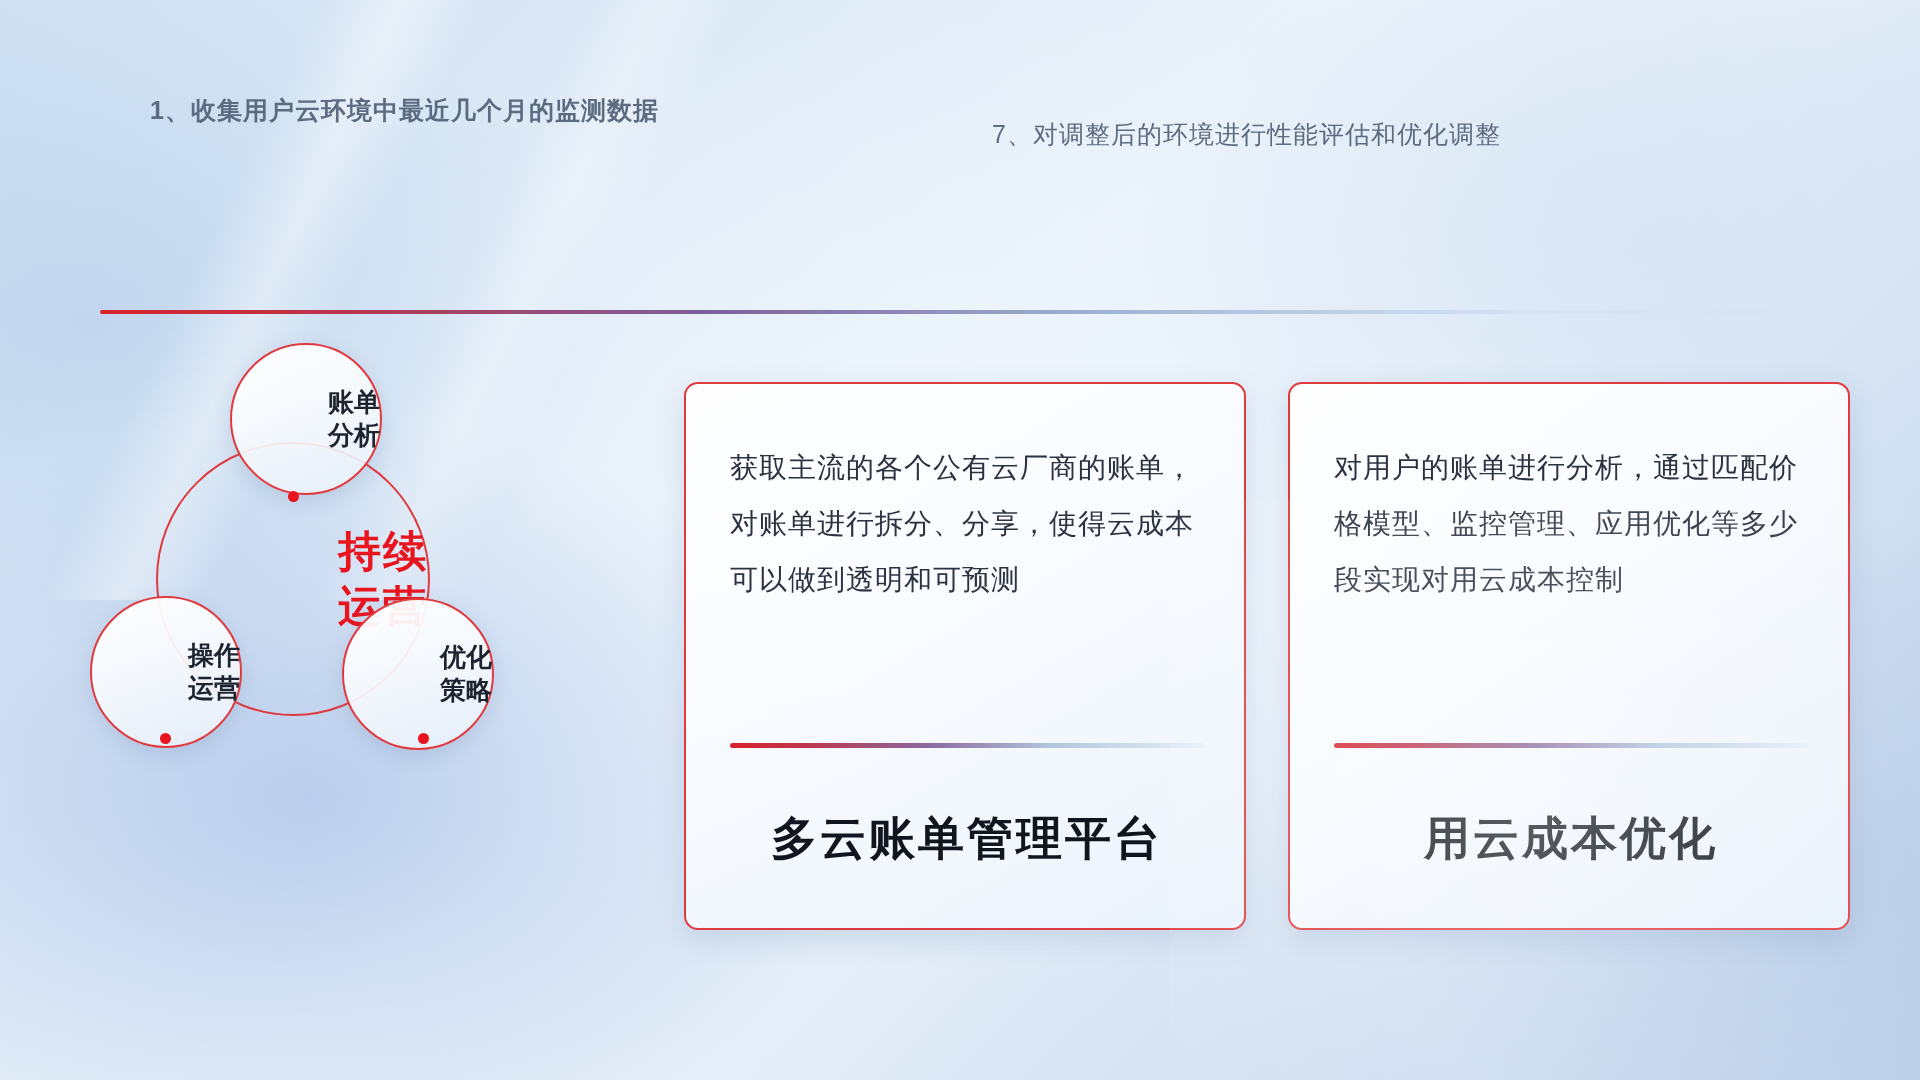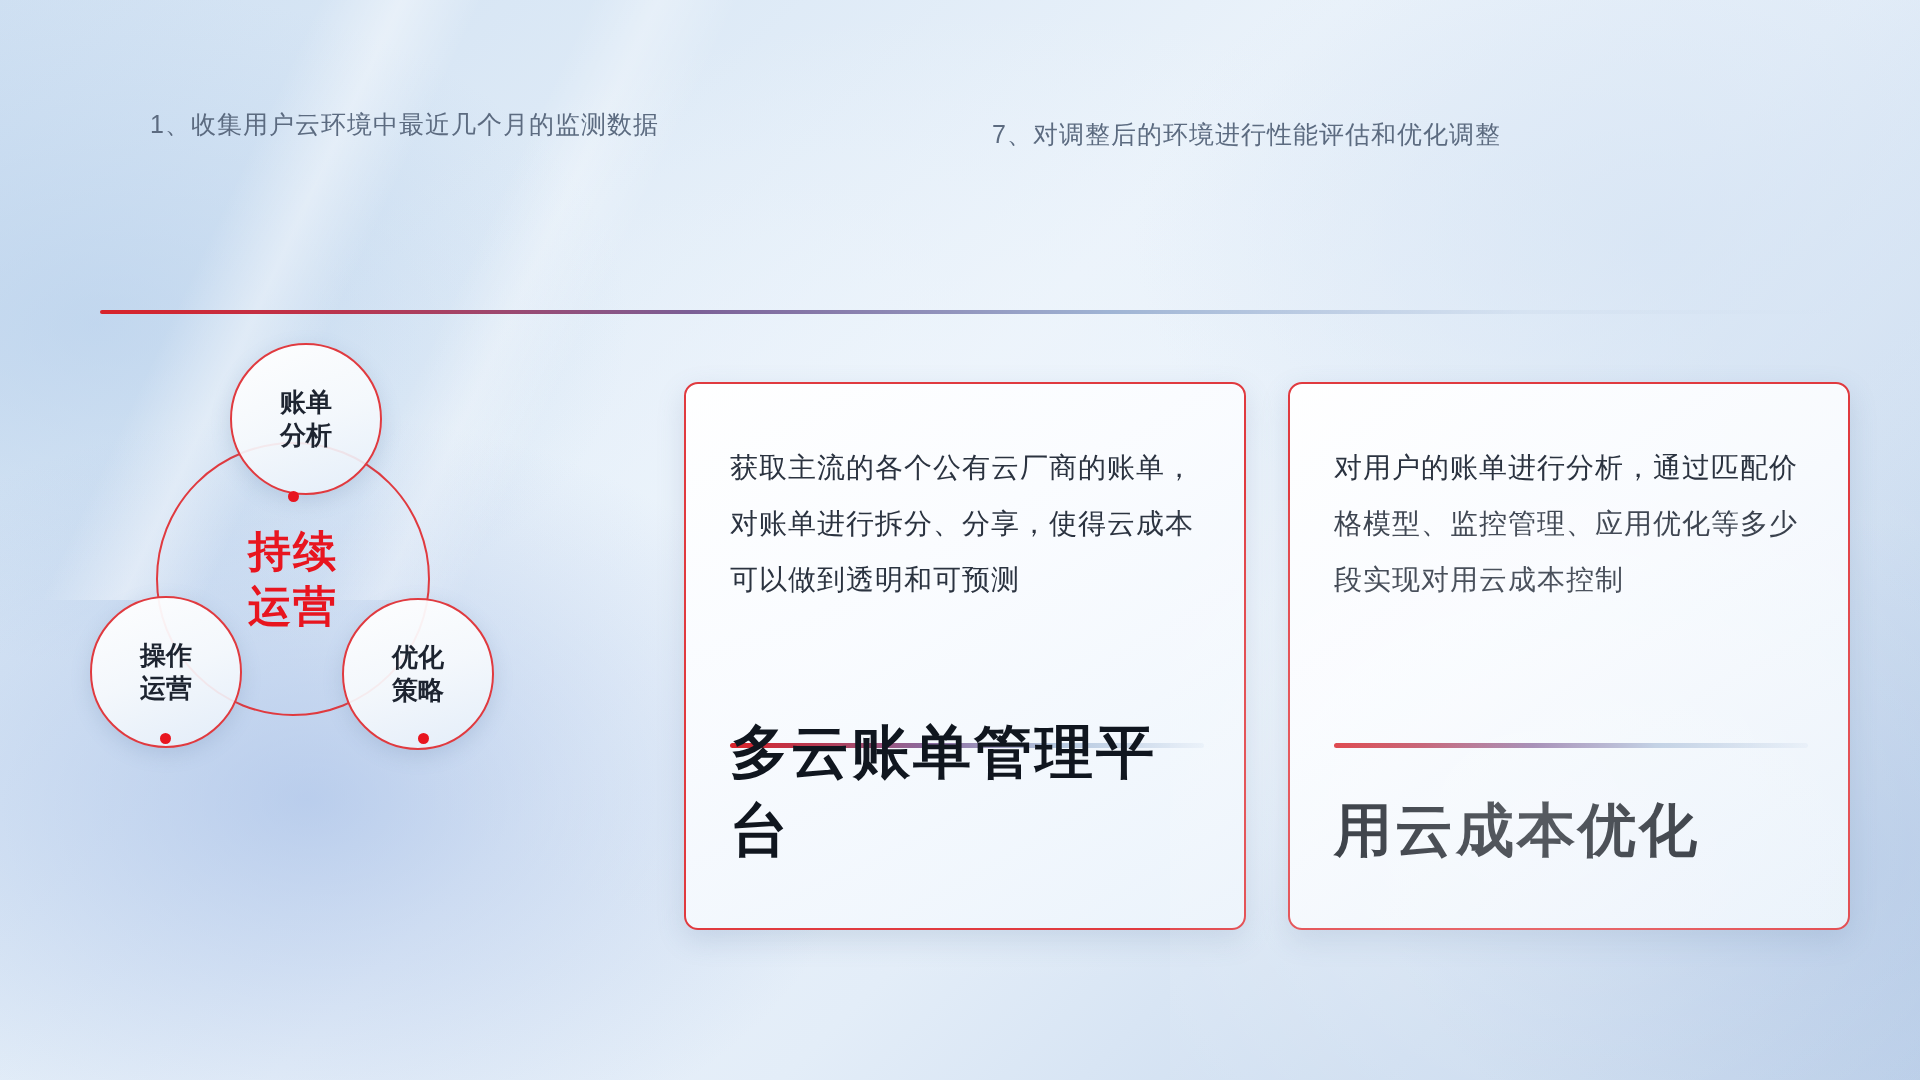--- a/index.html
+++ b/index.html
@@ -54,21 +54,21 @@
     position: absolute;
     color: #5c6b80;
     font-size: 25px;
     line-height: 1.0;
   }
   .list .li {
     white-space: nowrap;
     margin-bottom: 25px;
     letter-spacing: 1px;
   }
-  #list-left  { left: 150px; top: 112px; }
+  #list-left  { left: 150px; top: 98px; font-weight: bold; }
   #list-right { left: 992px; top: 122px; }
 
   
   #divider {
     position: absolute;
     left: 100px;
     top: 310px;
     width: 1740px;
     height: 4px;
     border-radius: 2px;
@@ -82,21 +82,21 @@
     top: 355px;
     width: 470px;
     height: 580px;
   }
   .circle {
     position: absolute;
     border-radius: 50%;
     border: 2px solid #e03a3f;
     display: flex;
     align-items: center;
-    justify-content: center;
+    justify-content: flex-end;
     text-align: center;
     box-sizing: border-box;
   }
   .bubble {
     background: linear-gradient(160deg, rgba(255,255,255,0.96) 0%, rgba(247,250,253,0.92) 50%, rgba(231,240,250,0.88) 100%);
     box-shadow: 0 6px 20px rgba(90,120,160,0.20);
     color: #1d2430;
     font-size: 26px;
     font-weight: bold;
     line-height: 1.28;
@@ -155,23 +155,23 @@
     width: 474px;
     height: 5px;
     border-radius: 3px;
     background: linear-gradient(90deg, #d8232a 0%, #b93a52 18%, #8a6ba0 42%, #b3c6de 68%, rgba(205,219,236,0.25) 100%);
   }
   .card-title {
     position: absolute;
     left: 44px;
     bottom: 58px;
     width: 474px;
-    text-align: left;
+    text-align: center;
     color: #10161f;
-    font-size: 58px;
+    font-size: 46px;
     font-weight: bold;
     letter-spacing: 3px;
   }
 </style>
 </head>
 <body>
 
 <div id="slide">
 
   <div class="list" id="list-left">

